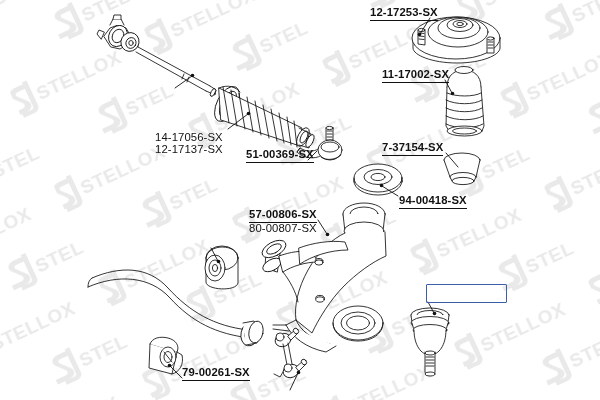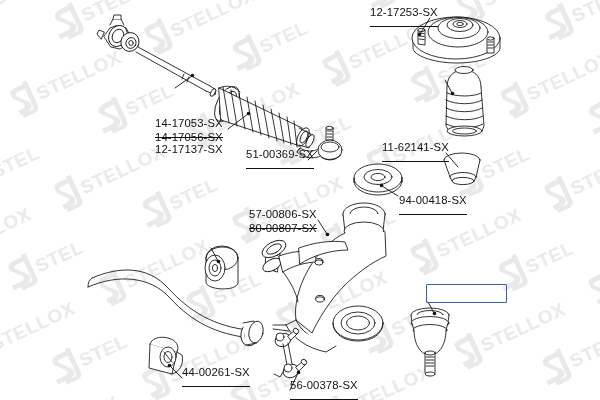--- a/index.html
+++ b/index.html
@@ -28,21 +28,22 @@
     position:absolute;
     font-family:"Liberation Sans", sans-serif;
     font-size:11.3px;
     color:#111;
     white-space:nowrap;
     letter-spacing:0.1px;
     line-height:13px;
   }
   .lbl.ul{
     border-bottom:1.2px solid #111;
-    padding-bottom:7px;
+    padding-bottom:1px;
+    font-weight:bold;
   }
   .lbl.hl{
     color:#254a8e;
     border-bottom-color:#254a8e;
   }
   .hlbox{
     position:absolute;
     border:1.1px solid #3a5fa8;
     background:transparent;
     border-radius:1px;
@@ -340,42 +341,41 @@
         <path d="M 290 390 L 298 373"></path>
         <circle cx="298.5" cy="372.5" r="1.8" fill="#111" stroke="none"></circle>
       </g>
 
     </g>
   </svg>
 
   <div id="label-layer">
 
 
-    <div class="lbl ul" style="left:155px;top:117px;">14-17053-SX</div>
 
     <div class="lbl" style="left:155px;top:131px;">14-17056-SX</div>
 
     <div class="lbl" style="left:155px;top:143px;">12-17137-SX</div>
 
     <div class="lbl ul" style="left:246px;top:148px;">51-00369-SX</div>
 
     <div class="lbl ul" style="left:370px;top:6px;">12-17253-SX</div>
 
-
-    <div class="lbl ul" style="left:382px;top:141px;">11-62141-SX</div>
+    <div class="lbl ul" style="left:382px;top:68px;">11-17002-SX</div>
+
+    <div class="lbl ul" style="left:382px;top:141px;">7-37154-SX</div>
 
     <div class="lbl ul" style="left:399px;top:194px;">94-00418-SX</div>
 
     <div class="lbl ul" style="left:249px;top:208px;text-align:center;">57-00806-SX</div>
 
     <div class="lbl" style="left:249px;top:222px;">80-00807-SX</div>
 
 
 
-    <div class="lbl ul" style="left:182px;top:366px;">44-00261-SX</div>
-
-    <div class="lbl ul" style="left:290px;top:379px;">56-00378-SX</div>
+    <div class="lbl ul" style="left:182px;top:366px;">79-00261-SX</div>
+
 
     <div class="hlbox" style="left:426px;top:284px;width:79px;height:17px;"></div>
 
   </div>
 
 </div>
 
 </body></html>

